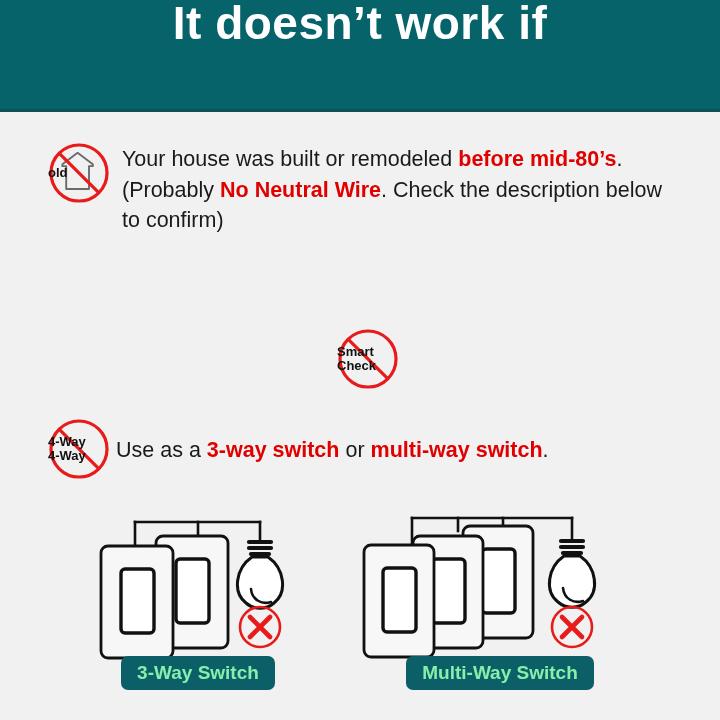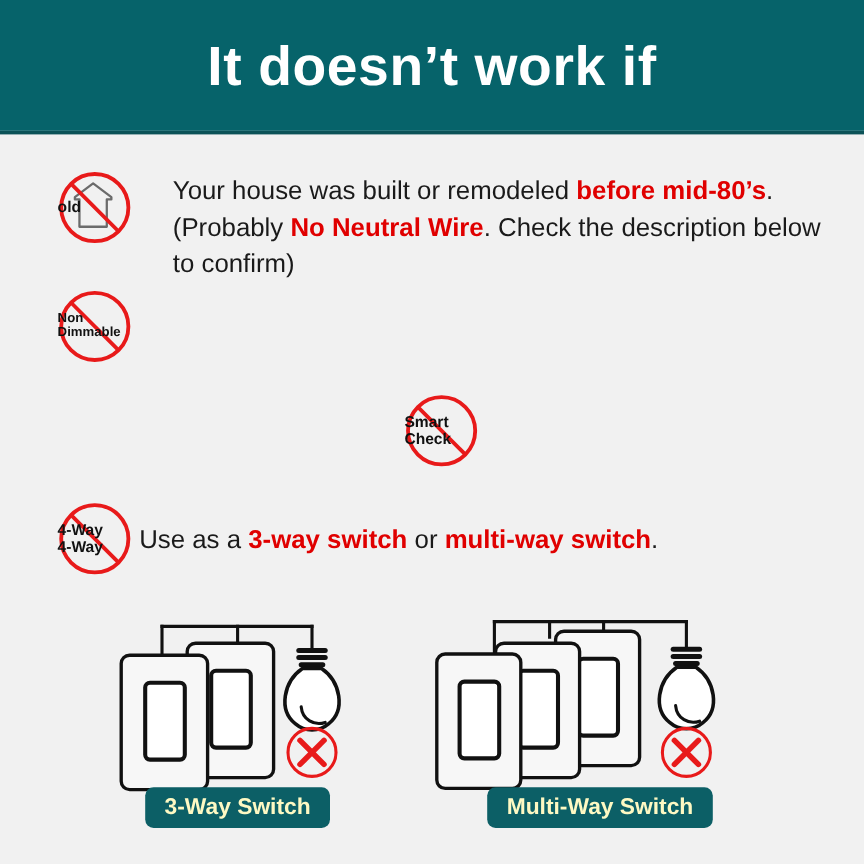--- a/index.html
+++ b/index.html
@@ -22,21 +22,21 @@
 
   
   .header {
     position: absolute;
     left: 0;
     top: 0;
     width: 720px;
     height: 109px;
     background: #06636a;
     display: flex;
-    align-items: center;
+    align-items: flex-start;
     justify-content: center;
   }
   .header-title {
     color: #ffffff;
     font-size: 46px;
     font-weight: bold;
     letter-spacing: 0.5px;
     line-height: 1;
     white-space: nowrap;
   }
@@ -132,21 +132,21 @@
   .pill-wrap {
     position: absolute;
     left: 0;
     top: 160px;
     width: 320px;
     display: flex;
     justify-content: center;
   }
   .pill {
     background: #0c5f66;
-    color: #fef9c3;
+    color: #86efac;
     font-size: 19px;
     font-weight: bold;
     padding: 7px 16px 8px 16px;
     border-radius: 7px;
     white-space: nowrap;
     line-height: 1;
   }
 </style>
 </head>
 <body>
@@ -164,36 +164,26 @@
       <div class="bullet-icon">
         <svg class="ban-circle" viewBox="0 0 62 62">
           <path d="M12 15 L28 3 L44 15 L44 17 L40 17 L40 41 L16 41 L16 17 L12 17 Z" fill="none" stroke="#6b6b6b" stroke-width="2" stroke-linejoin="round" transform="translate(3,8) scale(0.95)"></path>
           <circle cx="31" cy="31" r="28" fill="none" stroke="#e81a1a" stroke-width="3.2"></circle>
           <line x1="11.3" y1="11.3" x2="50.7" y2="50.7" stroke="#e81a1a" stroke-width="3.2"></line>
         </svg>
         <div class="icon-inner">
           <span class="ln icon-text-lg">old</span>
         </div>
       </div>
-      <div class="bullet-text" style="margin-left:34px; width:552px;">
+      <div class="bullet-text" style="margin-left:12px; width:552px;">
         <span>Your house was built or remodeled </span><span class="hl">before mid‑80’s</span><span>. (Probably </span><span class="hl">No Neutral Wire</span><span>. Check the description below to confirm)</span>
       </div>
     </div>
 
     <div class="bullet-row" style="left:48px; top:129px; width:640px; align-items:center;">
-      <div class="bullet-icon">
-        <svg class="ban-circle" viewBox="0 0 62 62">
-          <circle cx="31" cy="31" r="28" fill="none" stroke="#e81a1a" stroke-width="3.2"></circle>
-          <line x1="11.3" y1="11.3" x2="50.7" y2="50.7" stroke="#e81a1a" stroke-width="3.2"></line>
-        </svg>
-        <div class="icon-inner">
-          <span class="ln icon-text-md">Non</span>
-          <span class="ln icon-text-md">Dimmable</span>
-        </div>
-      </div>
     </div>
 
     <div class="bullet-row" style="left:48px; top:216px; width:640px; align-items:center;flex-direction:column;">
       <div class="bullet-icon">
         <svg class="ban-circle" viewBox="0 0 62 62">
           <circle cx="31" cy="31" r="28" fill="none" stroke="#e81a1a" stroke-width="3.2"></circle>
           <line x1="11.3" y1="11.3" x2="50.7" y2="50.7" stroke="#e81a1a" stroke-width="3.2"></line>
         </svg>
         <div class="icon-inner">
           <span class="ln icon-text-lg">Smart</span>

